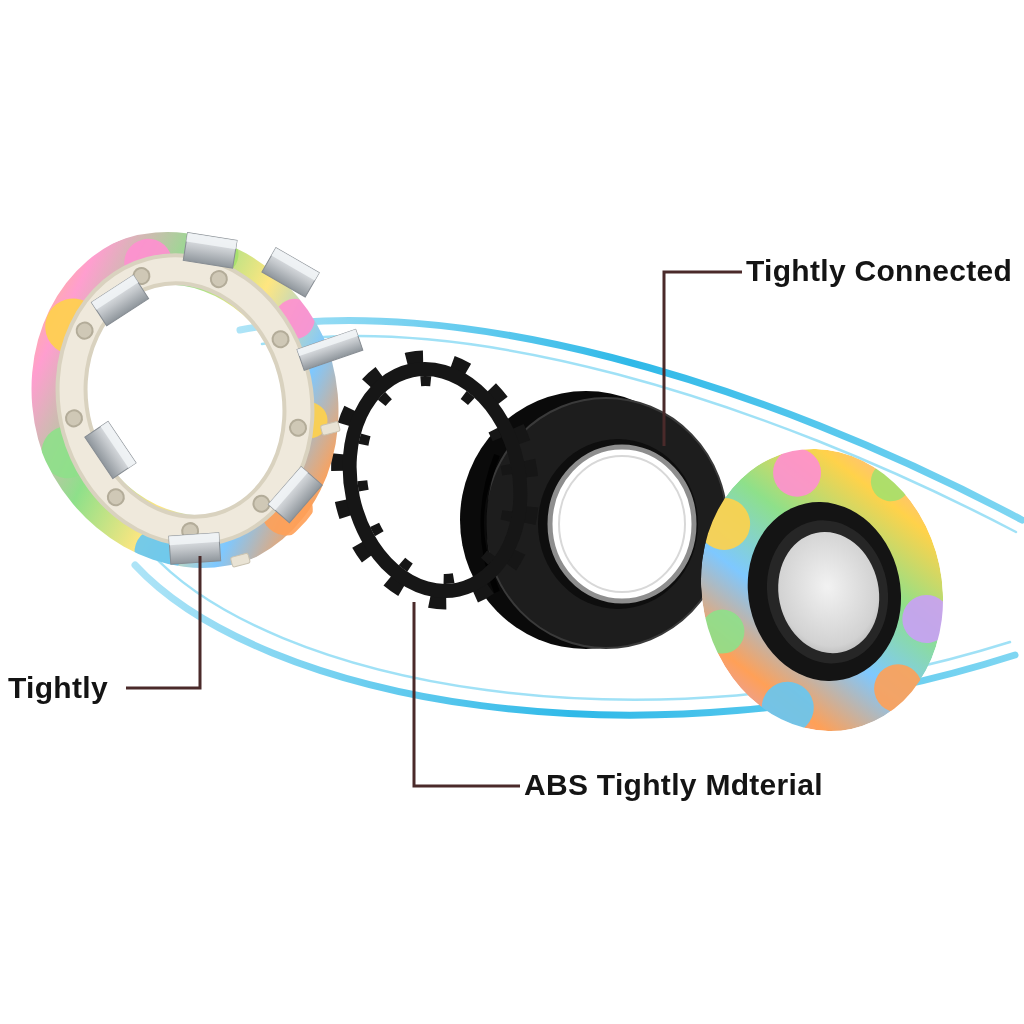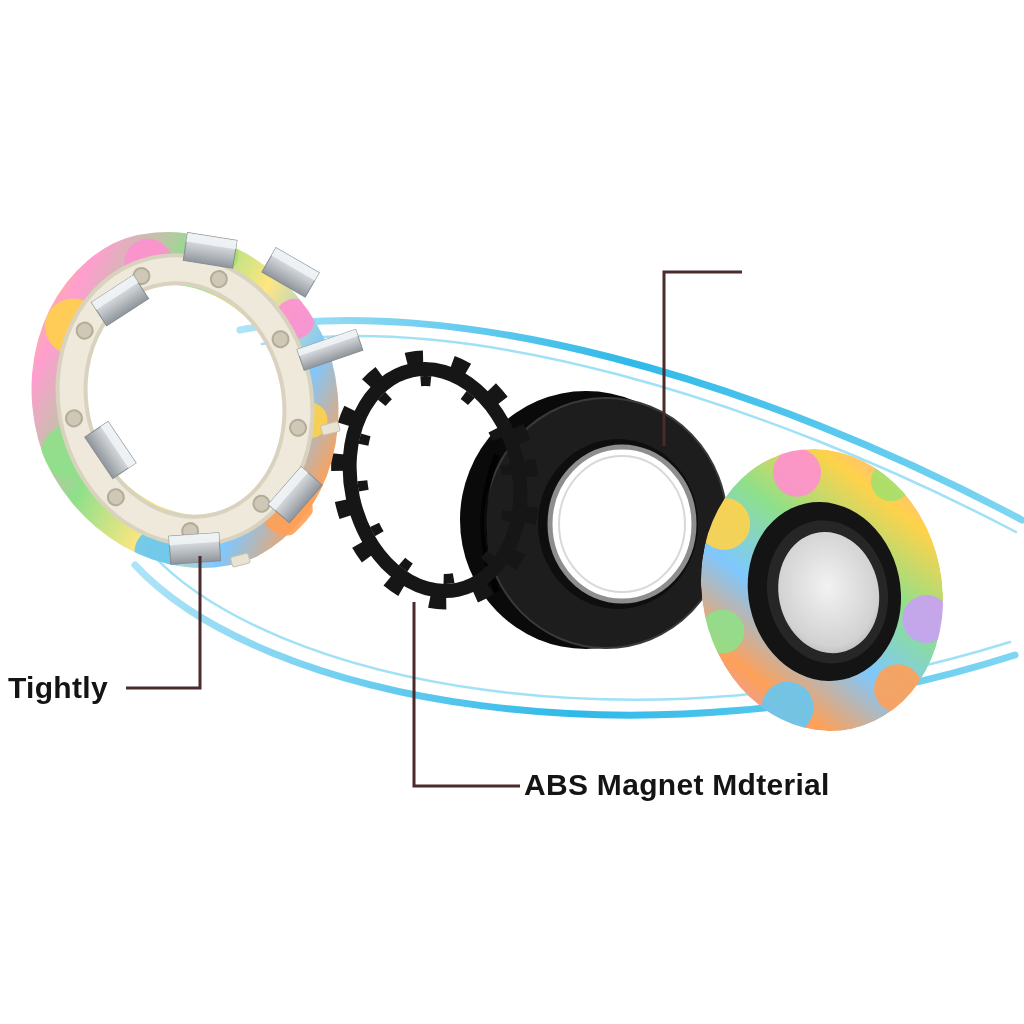--- a/index.html
+++ b/index.html
@@ -177,16 +177,17 @@
         <ellipse cx="827" cy="593" rx="60" ry="72" fill="#262626"></ellipse>
         <ellipse cx="828" cy="594" rx="50" ry="61" fill="url(#holeGrad)"></ellipse>
       </g>
     </g>
 
     <polyline points="742,272 664,272 664,446" fill="none" stroke="#4a2a2a" stroke-width="3"></polyline>
     <polyline points="126,688 200,688 200,556" fill="none" stroke="#4a2a2a" stroke-width="3"></polyline>
     <polyline points="520,786 414,786 414,602" fill="none" stroke="#4a2a2a" stroke-width="3"></polyline>
   </svg>
 
+  <div class="label label-tc">Tightly Connected</div>
   <div class="label label-magnet">Tightly</div>
-  <div class="label label-abs">ABS Magnet Mdterial</div>
+  <div class="label label-abs">ABS Tightly Mdterial</div>
 
 </div>
 
 </body></html>

